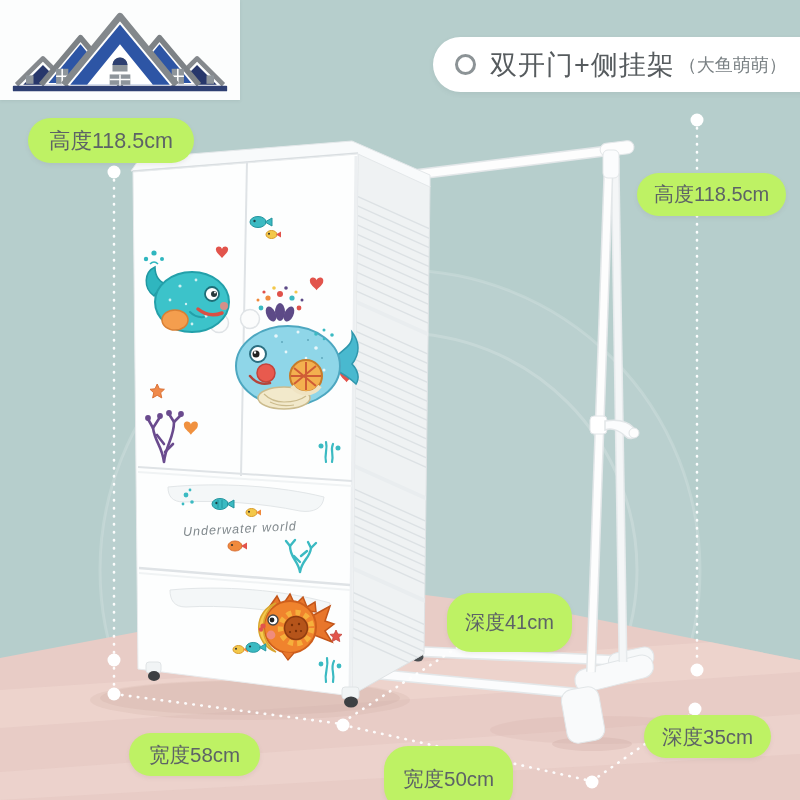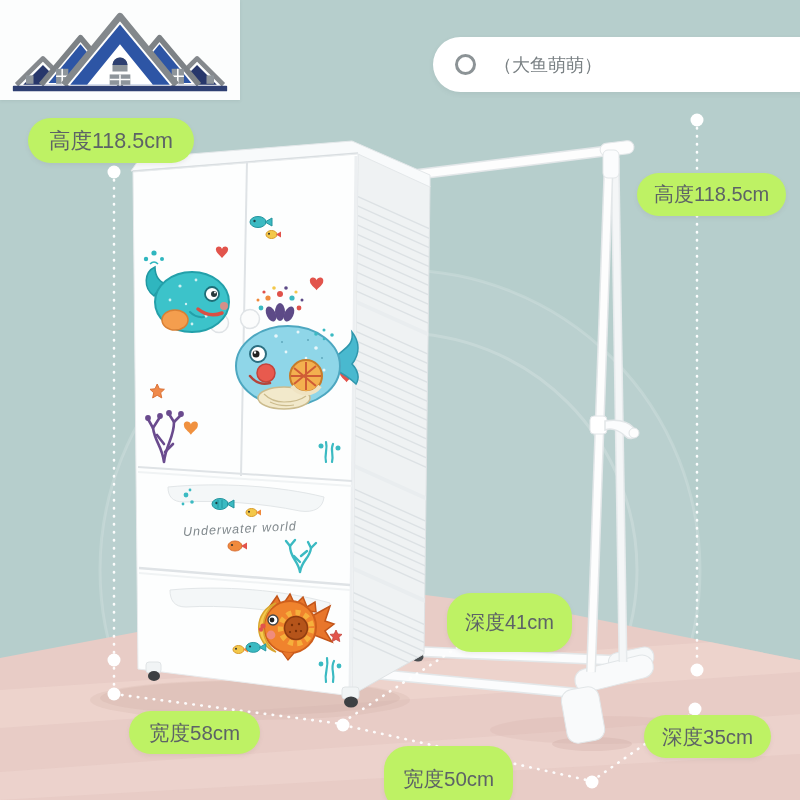--- a/index.html
+++ b/index.html
@@ -32,21 +32,21 @@
   .pill{
     position:absolute;background:#bef264;border-radius:24px;
     color:#5d6366;font-weight:400;white-space:nowrap;
     display:flex;align-items:center;justify-content:center;
     box-shadow:0 2px 4px rgba(120,100,95,.10);
     z-index:3;
   }
   .p-hl{left:28px;top:118px;height:45px;padding:0 21px;font-size:21.5px;}
   .p-hr{left:637px;top:173px;height:43px;padding:0 17px;font-size:20px;}
   .p-d41{left:447px;top:593px;height:59px;padding:0 18px;font-size:20px;}
-  .p-w58{left:129px;top:711px;height:43px;padding:0 20px;font-size:20.5px;}
+  .p-w58{left:129px;top:733px;height:43px;padding:0 20px;font-size:20.5px;}
   .p-w50{left:384px;top:746px;height:43px;padding:11px 19px;font-size:20.5px;}
   .p-d35{left:644px;top:715px;height:43px;padding:0 18px;font-size:20.5px;}
 </style>
 </head>
 <body>
 
 <div class="scene">
 
   <svg class="stage" width="800" height="800" viewBox="0 0 800 800">
     <defs>
@@ -403,20 +403,21 @@
       <path d="M112,66 a8,8 0 0 1 16,0" fill="#2d3f70"></path>
       <rect x="109" y="76" width="22" height="11" fill="#8e959b"></rect>
       <path d="M120,76 v11 M109,81.5 h22" stroke="#ffffff" stroke-width="1.6"></path>
 
       <rect x="6" y="88" width="228" height="6" fill="#2e3f72" rx="1"></rect>
     </svg>
   </div>
 
   <div class="variant-pill">
     <span class="ring"></span>
+    <span class="variant-title">双开门+侧挂架</span>
     <span class="variant-sub">（大鱼萌萌）</span>
   </div>
 
   <div class="pill p-hl">高度118.5cm</div>
   <div class="pill p-hr">高度118.5cm</div>
   <div class="pill p-d41">深度41cm</div>
   <div class="pill p-w58">宽度58cm</div>
   <div class="pill p-w50">宽度50cm</div>
   <div class="pill p-d35">深度35cm</div>
 

